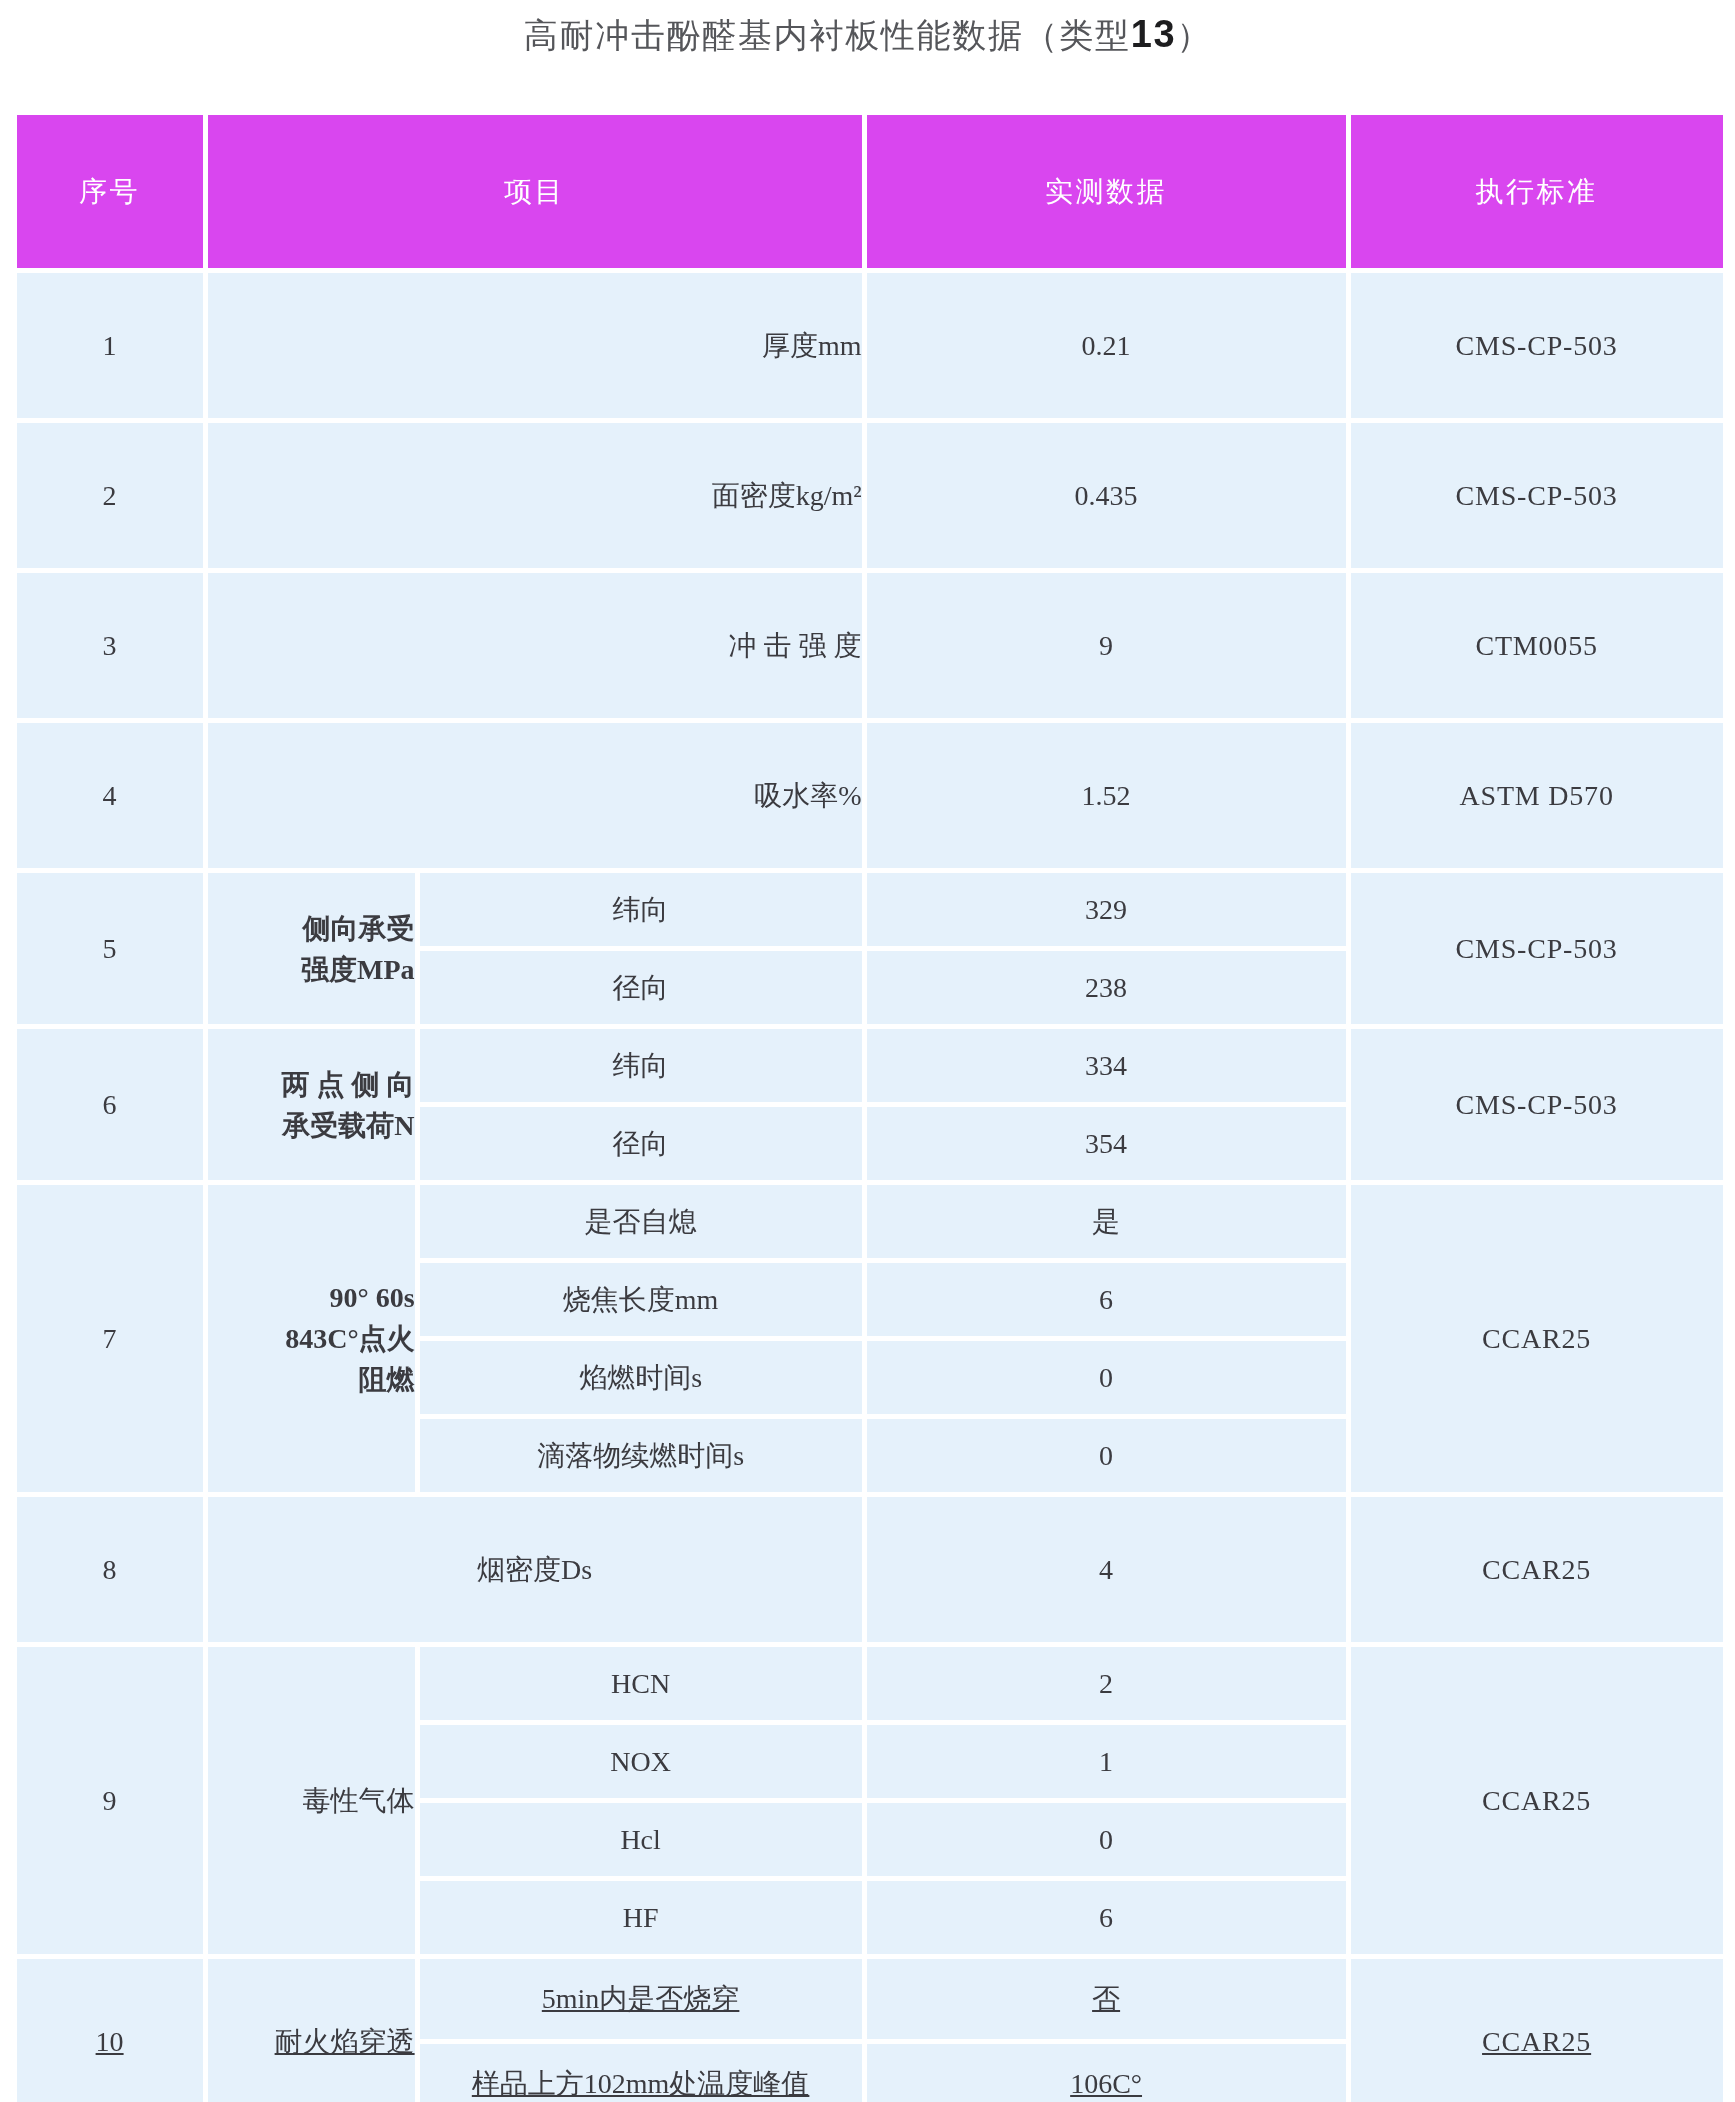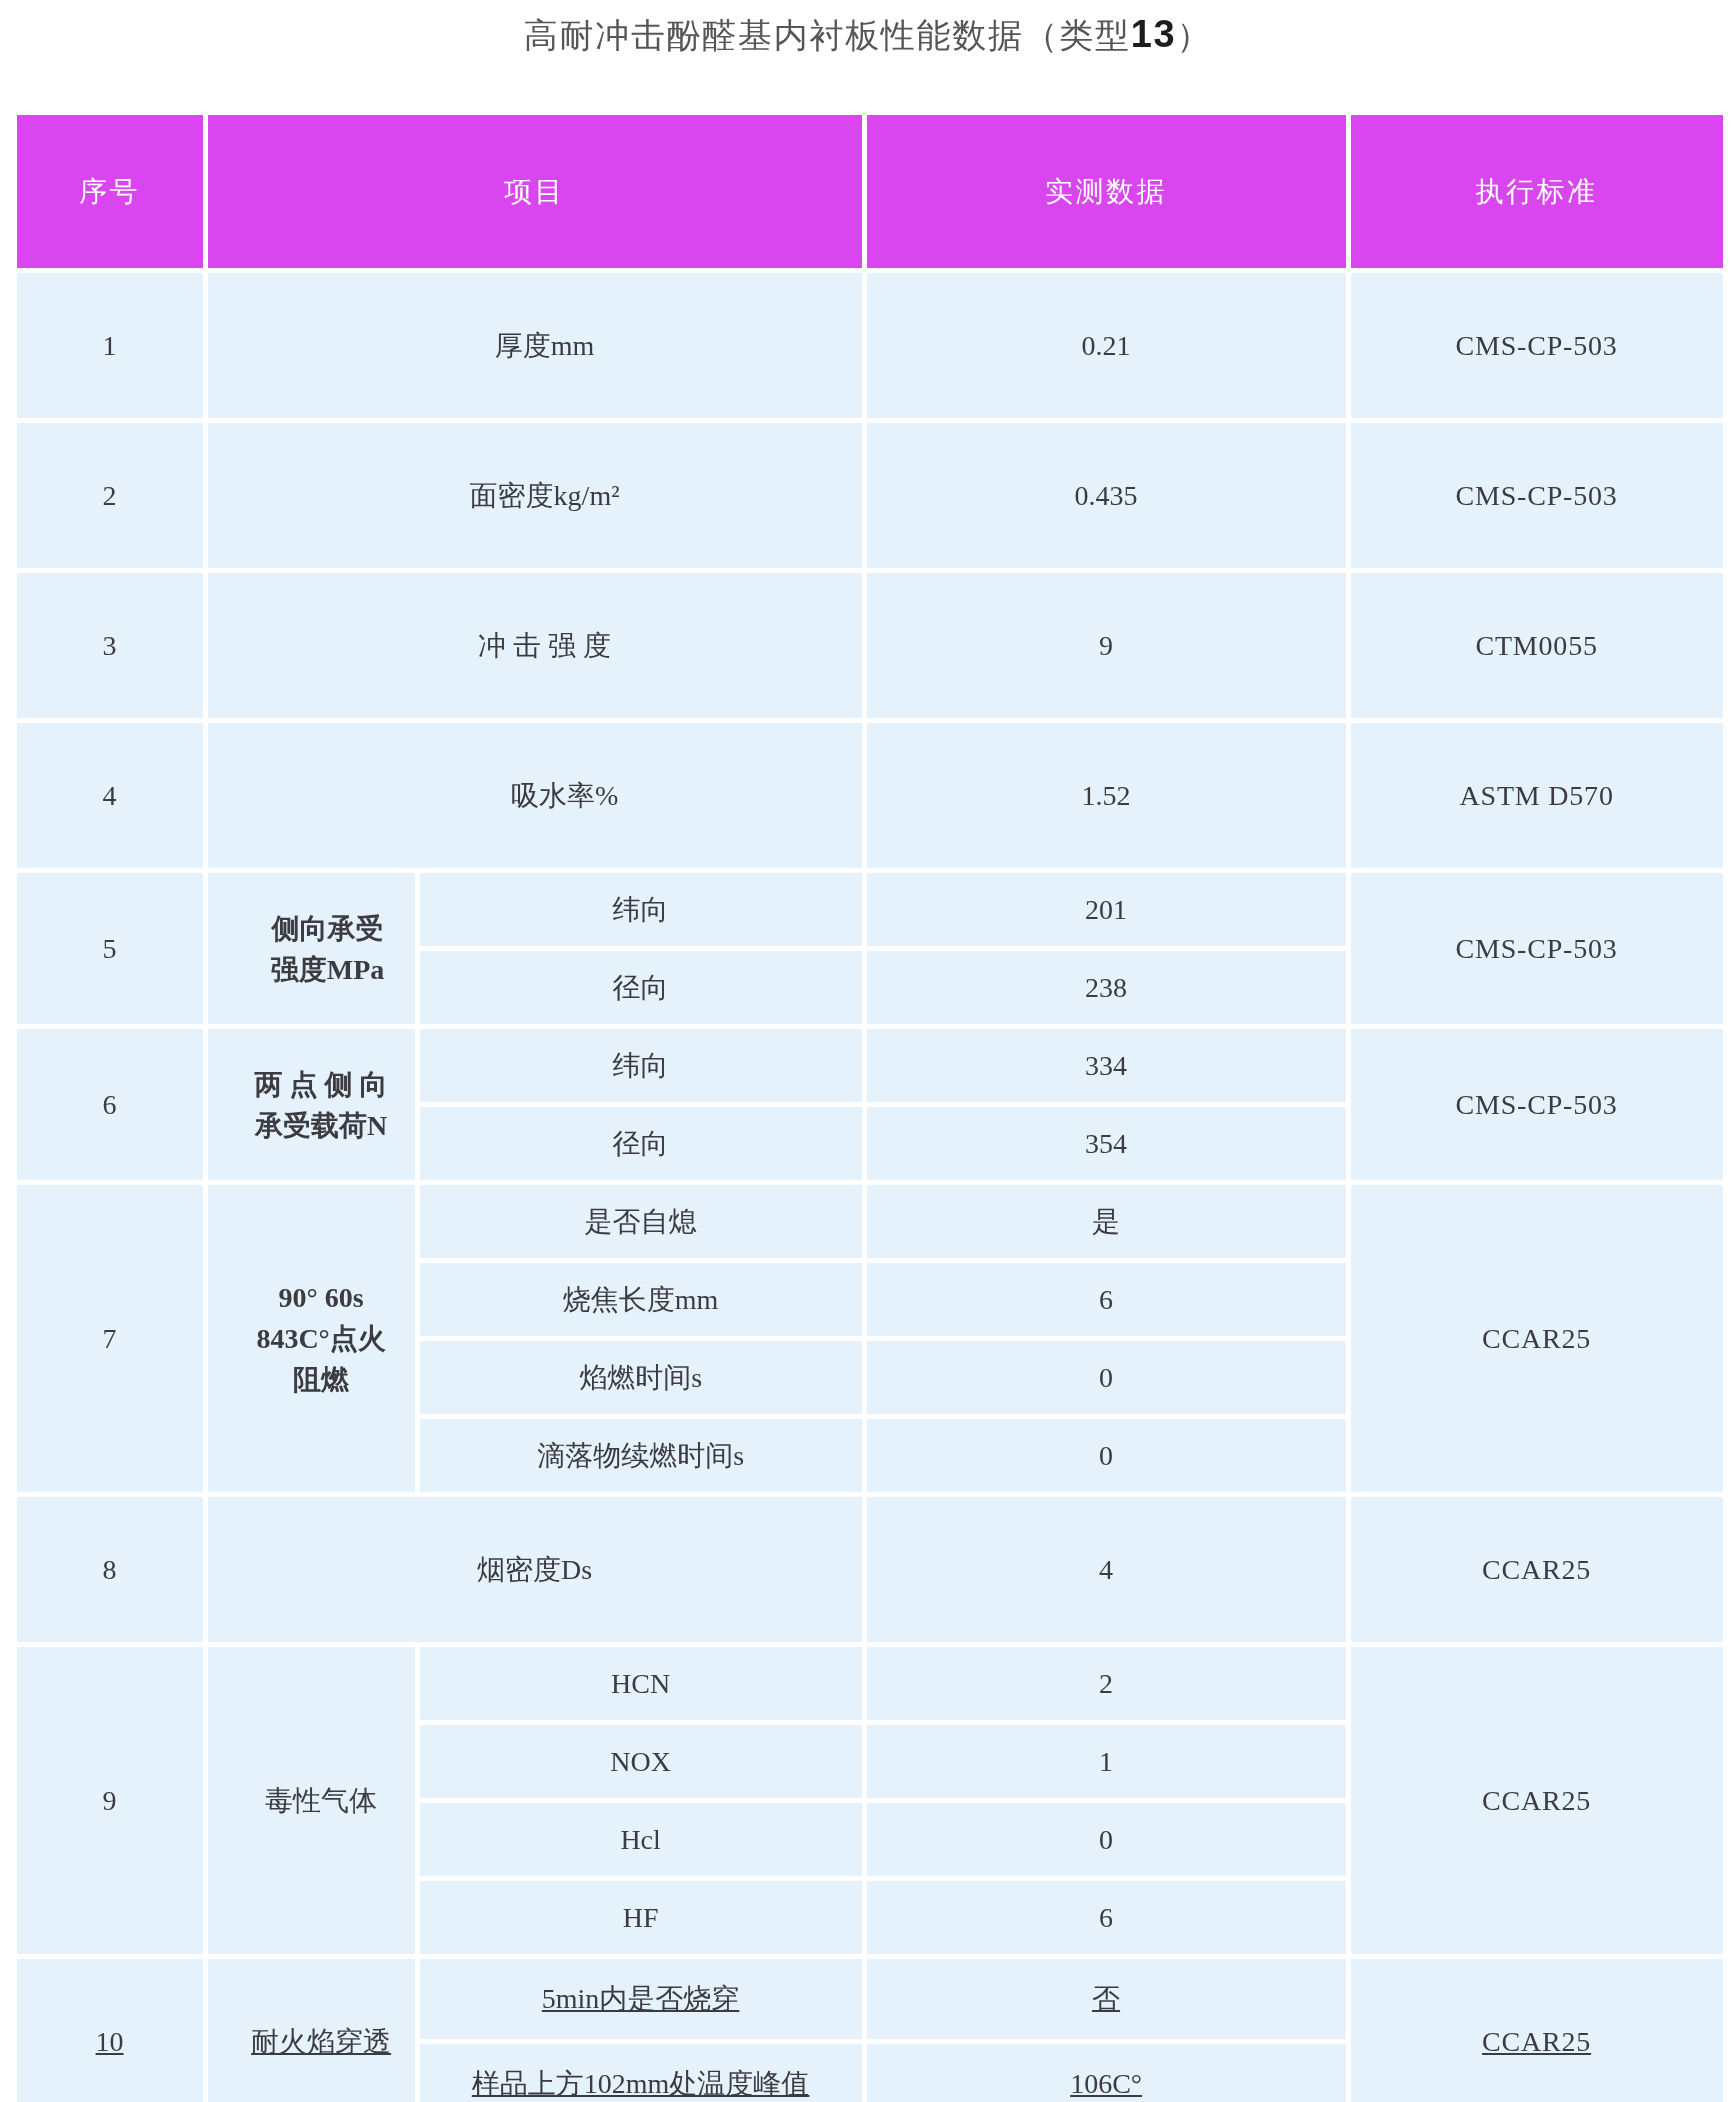--- a/index.html
+++ b/index.html
@@ -48,21 +48,21 @@
   th {
     background: #d946ef;
     color: #ffffff;
     height: 153px;
     letter-spacing: 2.5px;
   }
   tr.r  > td { height: 145px; }
   tr.s  > td { height: 73px; }
   tr.s10 > td { height: 80px; text-decoration: underline; }
 
-  td.left { text-align: center; padding-left: 20px; }
+  td.left { text-align: right; padding-left: 20px; }
   td.ind  { padding-left: 60px; margin-top: 18px; }
   td.ind5 { padding-left: 33px; }
   .lines div { line-height: 41px; font-weight: bold; }
   td.std { letter-spacing: 0.8px; }
 </style>
 </head>
 <body>
 
 <div class="page">
 
@@ -113,21 +113,21 @@
       <td class="std">ASTM D570</td>
     </tr>
 
     <tr class="s">
       <td rowspan="2">5</td>
       <td rowspan="2" class="left ind5 lines">
         <div>侧向承受</div>
         <div>强度MPa</div>
       </td>
       <td>纬向</td>
-      <td>201</td>
+      <td>329</td>
       <td rowspan="2" class="std">CMS-CP-503</td>
     </tr>
     <tr class="s">
       <td>径向</td>
       <td>238</td>
     </tr>
 
     <tr class="s">
       <td rowspan="2">6</td>
       <td rowspan="2" class="left lines">

